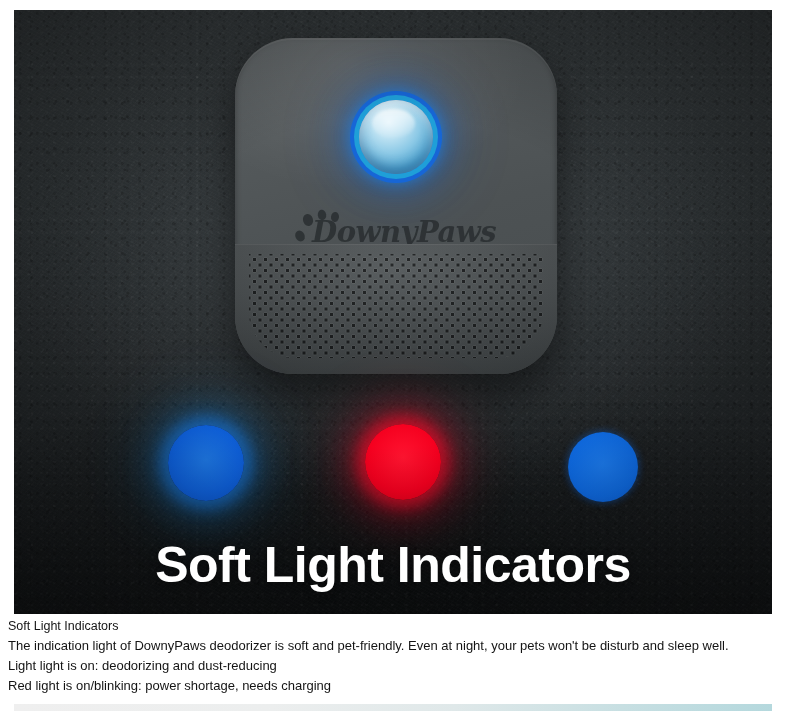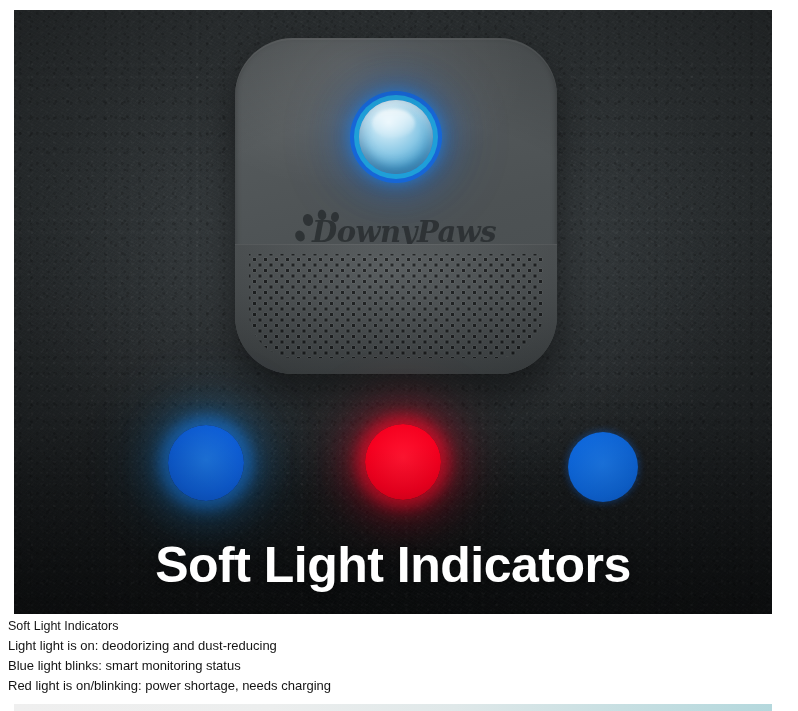--- a/index.html
+++ b/index.html
@@ -296,20 +296,20 @@
     <div class="light light-red-glow"></div>
     <div class="light light-blue-solid"></div>
 
     <div class="hero-vignette"></div>
 
     <div class="hero-title">Soft Light Indicators</div>
   </div>
 
   <div class="caption">
     <div class="caption-line heading">Soft Light Indicators</div>
+    <div class="caption-line">The indication light of DownyPaws deodorizer is soft and pet-friendly. Even at night, your pets won't be disturb and sleep well.</div>
     <div class="caption-line">Light light is on: deodorizing and dust-reducing</div>
-    <div class="caption-line">Blue light blinks: smart monitoring status</div>
     <div class="caption-line">Red light is on/blinking: power shortage, needs charging</div>
   </div>
 
   <div class="next-strip"></div>
 
 </div>
 
 </body></html>

